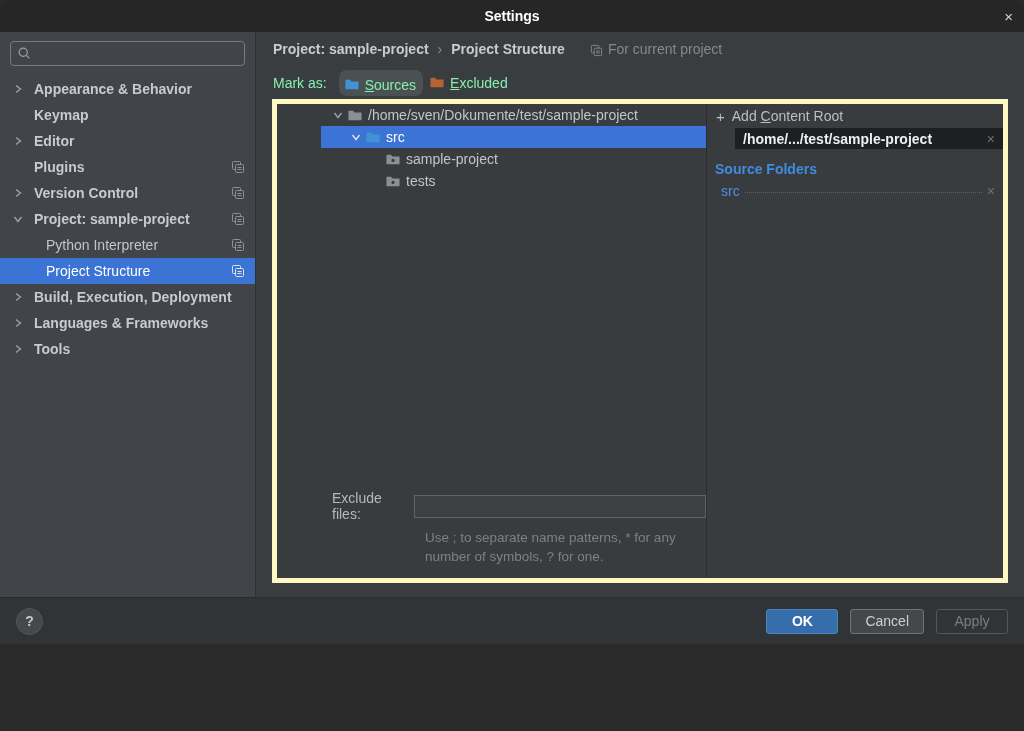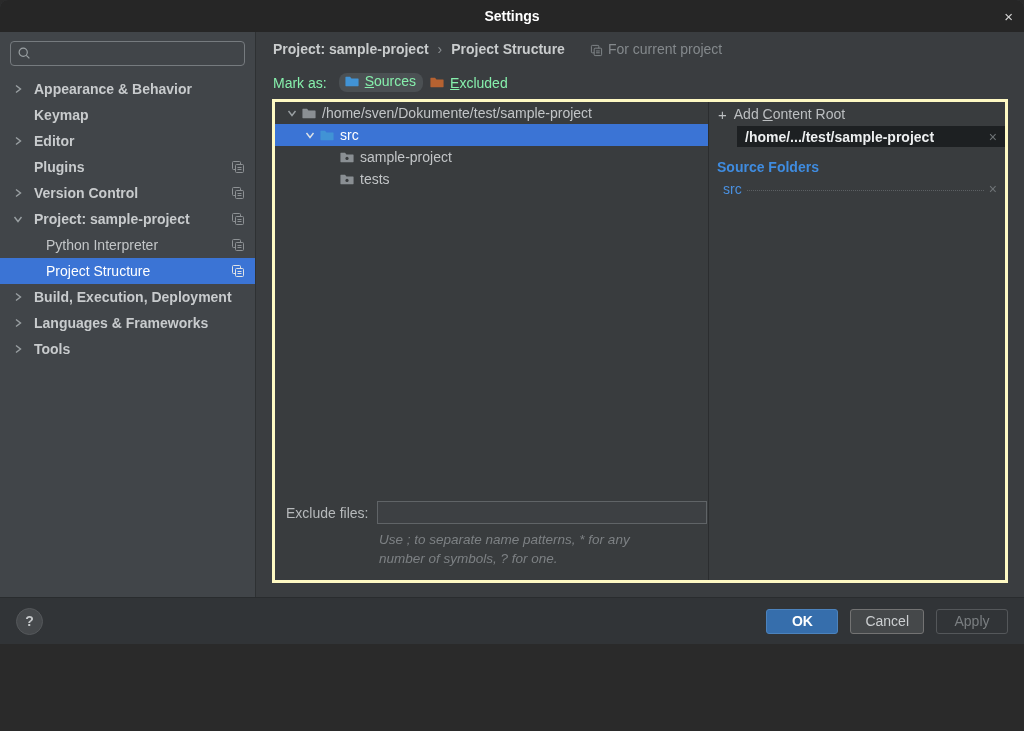--- a/index.html
+++ b/index.html
@@ -26,39 +26,39 @@
   .pp-icon .front { fill: #414549; }
   .nav-row.selected .pp-icon .front { fill: #3b74d5; }
   .nav-row.selected .pp-icon [stroke] { stroke: #dfe3e6; }
 
   
   .content { flex: 1; display: flex; flex-direction: column; background: #3a3d40; min-width: 0; }
   .crumbs { height: 34px; flex: none; display: flex; align-items: center; padding-left: 17px; font-size: 14px; color: #c9cccd; font-weight: bold; }
   .crumb-sep { color: #8b9093; font-weight: normal; margin: 0 9px; }
   .scope { display: flex; align-items: flex-end; gap: 5px; margin-left: 25px; color: #84898c; font-weight: normal; }
   .markas-row { height: 33px; flex: none; display: flex; align-items: center; padding-left: 17px; font-size: 14px; color: #86efac; }
-  .chip { display: flex; align-items: center; gap: 5px; background: #4b5053; border-radius: 8px; padding: 0 7px 3px 5px; margin-left: 12px; cursor: pointer; }
+  .chip { display: flex; align-items: center; gap: 5px; background: #4b5053; border-radius: 8px; padding: 7px 7px 3px 5px; margin-left: 12px; cursor: pointer; }
   .mark-excluded { display: flex; align-items: center; gap: 5px; padding: 3px 6px; cursor: pointer; }
   .u { text-decoration: underline; }
 
   
-  .panel { flex: 1; margin: 0 16px 14px 16px; border: 3px solid #fef9c3; background: #393c3e; display: flex; min-height: 0; }
+  .panel { flex: 1; margin: 0 16px 14px 16px; border: 5px solid #fef9c3; background: #393c3e; display: flex; min-height: 0; padding-left: 44px; }
   .tree-col { flex: 1; display: flex; flex-direction: column; border-right: 1px solid #2b2d2f; min-width: 0; }
   .tree-row { height: 22px; flex: none; display: flex; align-items: center; font-size: 14px; color: #c2c5c7; cursor: pointer; white-space: nowrap; }
   .tree-row .chev { width: 18px; flex: none; display: flex; align-items: center; justify-content: center; }
   .tree-row .ficon { margin-right: 5px; flex: none; display: flex; }
   .tree-row.lvl0 { padding-left: 8px; }
   .tree-row.lvl1 { padding-left: 26px; }
   .tree-row.lvl2 { padding-left: 64px; }
   .tree-row.selected { background: #3b74d5; color: #ffffff; }
 
   .exclude-block { margin-top: auto; padding-bottom: 12px; }
   .exclude-row { display: flex; align-items: center; padding-left: 11px; font-size: 14px; color: #b6b9bb; }
   .exclude-input { width: 330px; height: 23px; margin-left: 9px; background: #3d4043; border: 1px solid #606467; color: #dddddd; font-size: 13px; padding: 0 5px; font-family: "Liberation Sans", sans-serif; outline: none; }
-  .exclude-hint { padding-left: 104px; margin-top: 6px; color: #7d8184; font-size: 13.5px; line-height: 19px; font-style: italic; }
+  .exclude-hint { padding-left: 104px; margin-top: 6px; color: #7d8184; font-size: 13.5px; line-height: 19px; }
 
   
   .right-col { width: 296px; flex: none; display: flex; flex-direction: column; font-size: 14px; }
   .acr-row { height: 24px; flex: none; display: flex; align-items: center; padding-left: 9px; color: #bcbfc1; cursor: pointer; }
   .acr-plus { margin-right: 7px; color: #bcbfc1; font-size: 15px; }
   .content-root-row { height: 21px; flex: none; display: flex; align-items: center; background: #1d2022; color: #edeff0; font-weight: bold; padding: 0 8px; cursor: pointer; margin-left: 28px; }
   .row-close { margin-left: auto; color: #6f7477; font-size: 14px; font-weight: normal; cursor: pointer; }
   .sf-header { padding: 12px 0 0 8px; color: #3f8ce0; font-weight: bold; }
   .sf-item { display: flex; align-items: baseline; padding: 6px 8px 0 14px; color: #4a90e0; cursor: pointer; }
   .sf-leader { flex: 1; border-bottom: 1px dotted #5c6063; margin: 0 5px; transform: translateY(-3px); }

